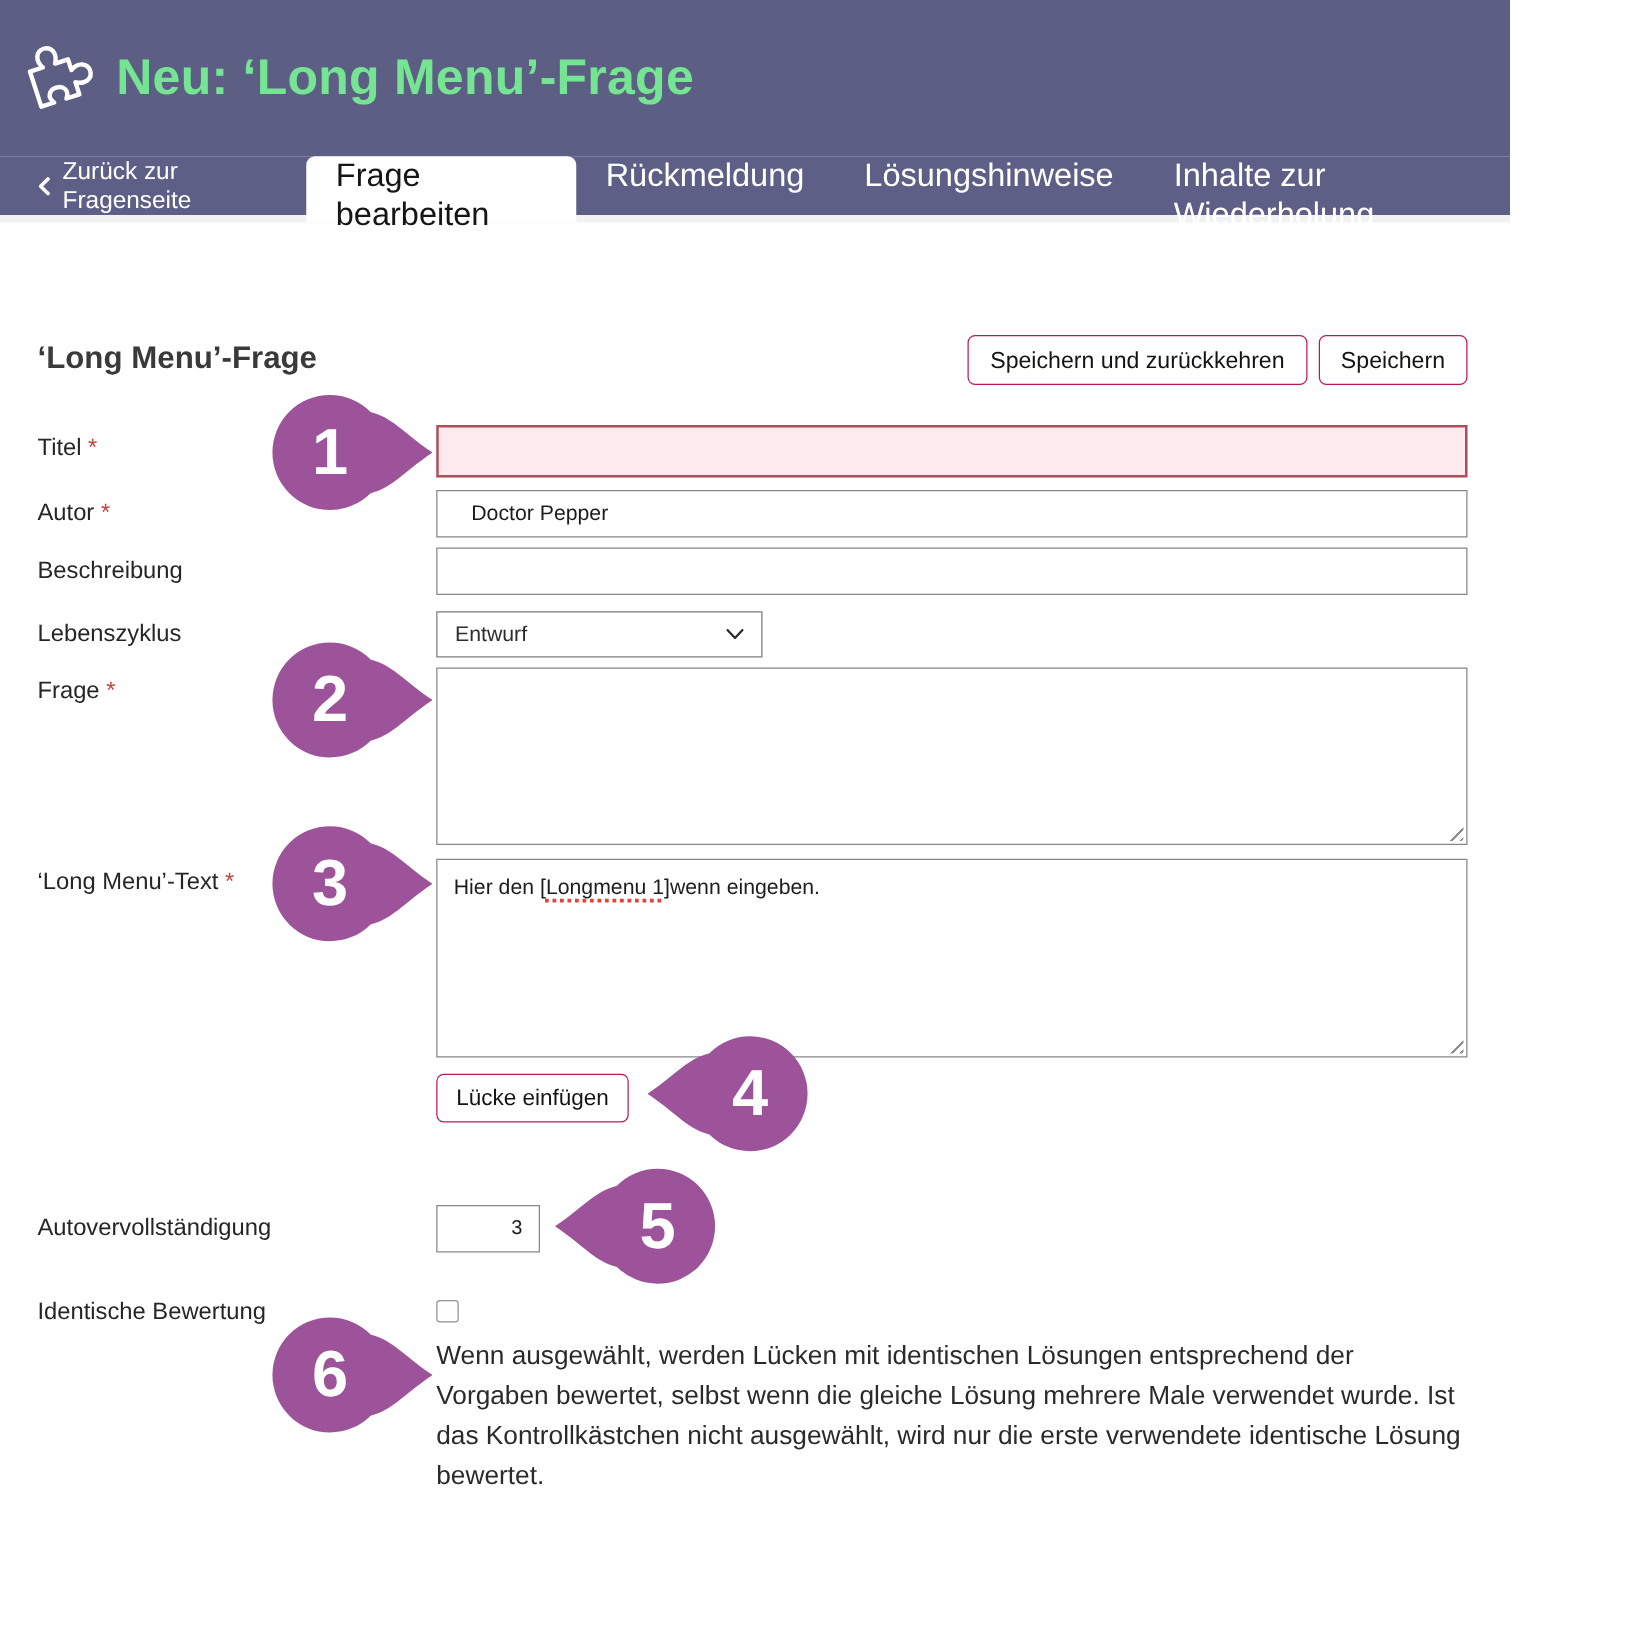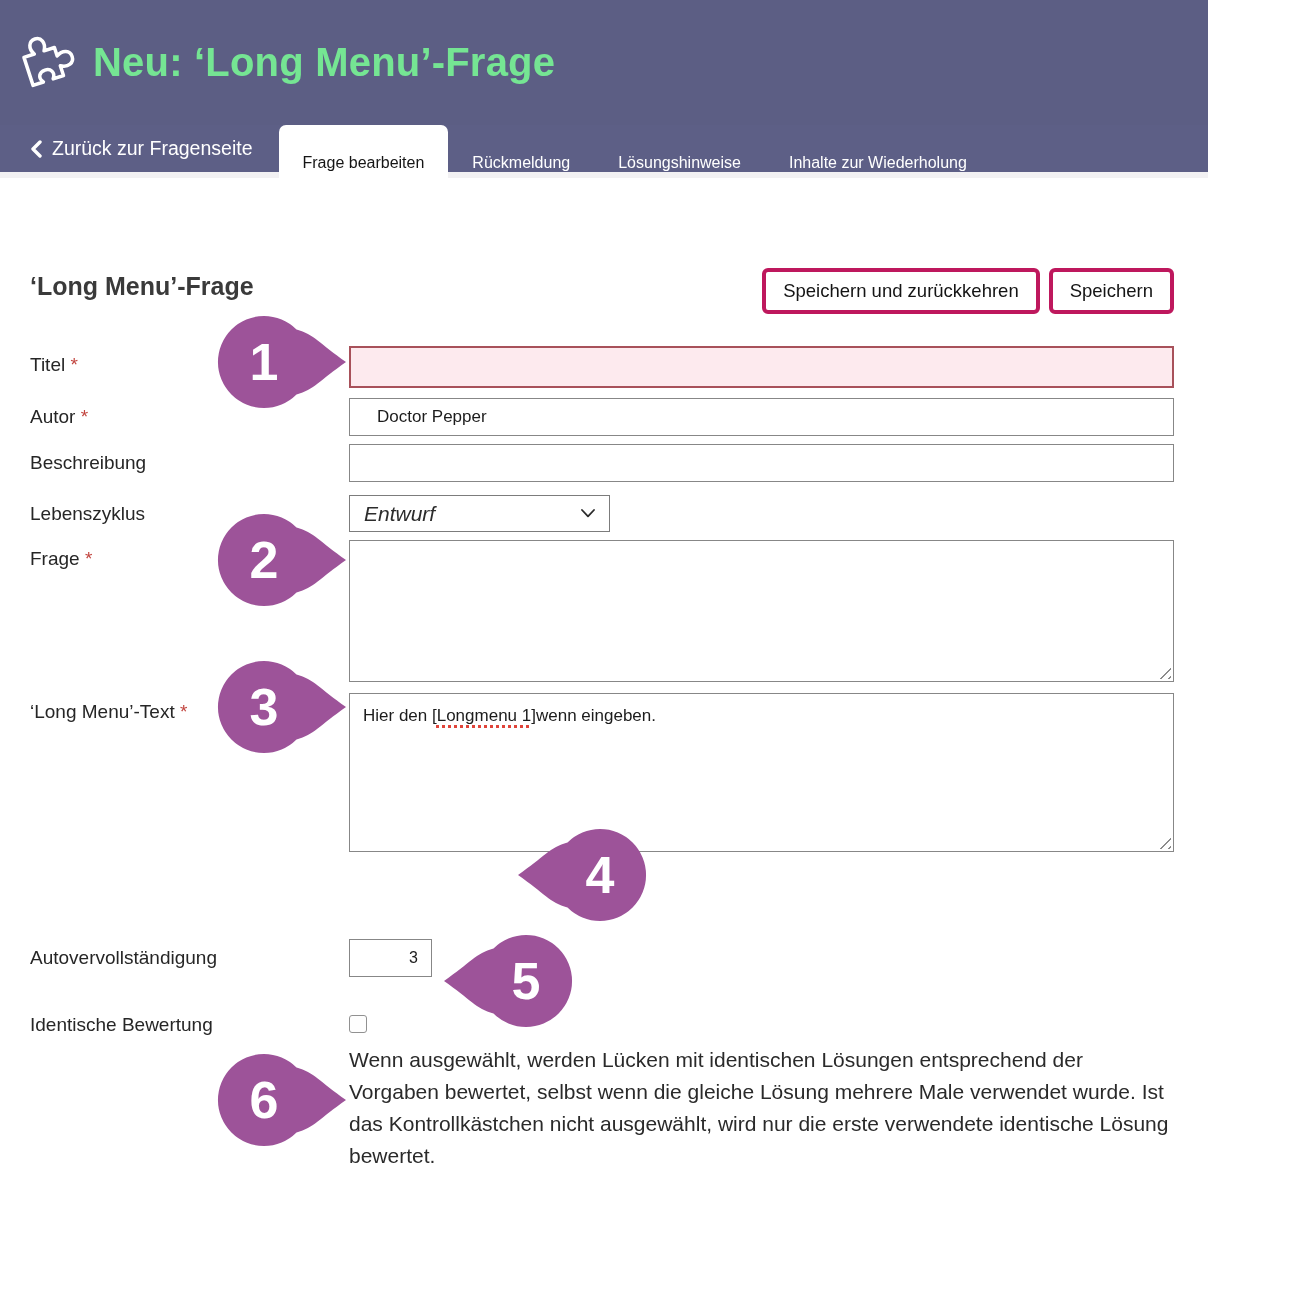--- a/index.html
+++ b/index.html
@@ -10,43 +10,43 @@
   
   .header { height:125px; background:#5c5e84; display:flex; align-items:center; padding:0 30px 0 15px; }
   .puzzle-wrap { width:66px; height:76px; display:flex; align-items:center; justify-content:center; margin-right:12px; }
   .puzzle-wrap svg { transform:rotate(-18deg); }
   .header-title { color:#75e593; font-size:40px; font-weight:bold; letter-spacing:.2px; }
 
   
   .navbar { height:47px; background:#5d5f86; display:flex; align-items:stretch; padding-left:30px; }
   .nav-under { height:6px; background:#f2f1f3; }
   .nav-back { display:flex; align-items:center; gap:10px; color:#fff; font-size:19.5px; padding-right:26px; cursor:pointer; }
-  .nav-tab { display:flex; align-items:flex-end; color:#fff; font-size:16px; padding:0 24px; cursor:pointer; }
+  .nav-tab { display:flex; align-items:flex-start; color:#fff; font-size:26px; padding:0 24px; cursor:pointer; }
   .nav-tab.active { background:#fff; color:#151515; border-radius:7px 7px 0 0; margin-bottom:-6px; padding-bottom:6px; }
 
   
   .content { padding:90px 34px 0 30px; }
   .form-head { display:flex; align-items:flex-start; justify-content:space-between; }
   .form-title { font-size:25px; font-weight:bold; color:#3a3a3a; padding-top:4px; }
   .actions { display:flex; gap:9px; }
-  .btn { background:#fff; border:4px solid #be185d; border-radius:6px; font-size:18.5px; color:#141414;
+  .btn { background:#fff; border:1px solid #be185d; border-radius:6px; font-size:18.5px; color:#141414;
          padding:8px 17px; font-family:inherit; cursor:pointer; white-space:nowrap; }
 
   .form-rows { margin-top:32px; }
   .row { display:flex; align-items:flex-start; }
   .row .lbl { width:319px; flex:0 0 319px; font-size:19px; color:#262626; padding-top:8px; }
   .req { color:#c2453f; }
   .ctrl { flex:1; min-width:0; }
 
   .txt-input { width:100%; height:38px; border:1px solid #878787; background:#fff; font-size:17px;
                font-family:inherit; color:#1c1c1c; padding:0 27px; border-radius:0; display:block; }
   .txt-input.error { height:42px; background:#fdeaee; border:2px solid #a8515a; }
 
   .select { width:261px; height:37px; border:1px solid #7c7c7c; background:#fff; display:flex;
-            align-items:center; justify-content:space-between; padding:0 14px; font-size:21px; cursor:pointer;font-style:italic; }
+            align-items:center; justify-content:space-between; padding:0 14px; font-size:17px; cursor:pointer; }
 
   .ta-wrap { position:relative; width:100%; border:1px solid #878787; background:#fff; }
   .ta-wrap.h-frage { height:142px; }
   .ta-wrap.h-menu { height:159px; }
   .ta-inner { padding:10px 13px; font-size:17px; color:#1c1c1c; line-height:1.4; }
   .resize-handle { position:absolute; right:2px; bottom:2px; width:13px; height:13px;
                    background:repeating-linear-gradient(135deg,#8c8c8c 0 1.6px,transparent 1.6px 5.2px);
                    clip-path:polygon(100% 0,100% 100%,0 100%); }
   .spellmark { text-decoration:underline; text-decoration-style:dotted; text-decoration-color:#e0443a;
                text-decoration-thickness:2.5px; text-underline-offset:4px; }
@@ -174,20 +174,23 @@
         <div class="ctrl">
           <div class="ta-wrap h-menu">
             <div class="ta-inner"><span>Hier den [</span><span class="spellmark">Longmenu 1</span><span>]wenn eingeben.</span></div>
             <div class="resize-handle"></div>
           </div>
         </div>
       </div>
 
       <div class="row mb66">
         <div class="lbl"></div>
+        <div class="ctrl">
+          <button class="btn" style="font-size:18px; padding:8px 15px;">Lücke einfügen</button>
+        </div>
       </div>
 
       <div class="row mb33">
         <div class="lbl">Autovervollständigung</div>
         <div class="ctrl">
           <input class="num-input" type="text" value="3" style="">
         </div>
       </div>
 
       <div class="row">

